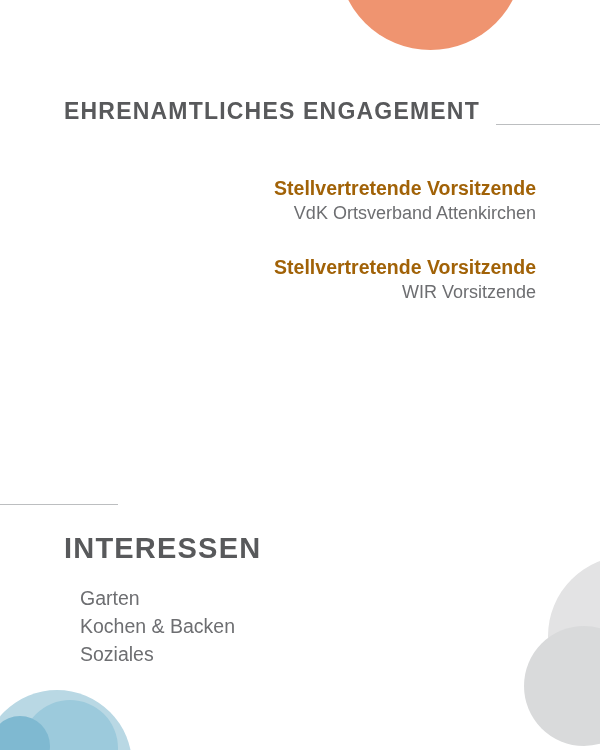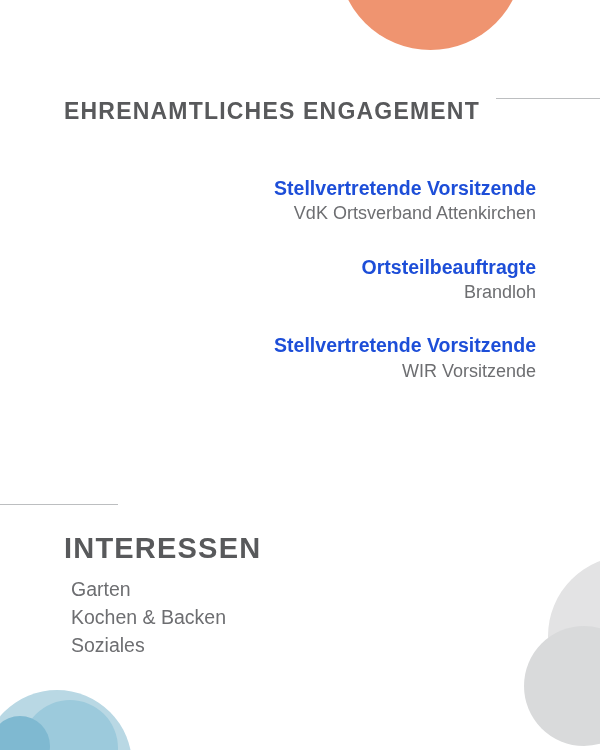--- a/index.html
+++ b/index.html
@@ -62,21 +62,21 @@
     height: 60px;
     background: #7fb9d1;
     left: -10px;
     top: 716px;
   }
 
   
   .section-head {
     position: absolute;
     display: flex;
-    align-items: flex-start;
+    align-items: flex-end;
     gap: 16px;
   }
   .section-title {
     font-size: 23px;
     font-weight: bold;
     letter-spacing: 1.2px;
     color: #58595b;
     white-space: nowrap;
   }
   .rule {
@@ -97,21 +97,21 @@
     top: 175px;
     width: 472px;
     text-align: right;
   }
   .eng-entry {
     margin-bottom: 28px;
   }
   .eng-role {
     font-size: 19.5px;
     font-weight: bold;
-    color: #1d4ed8;
+    color: #a16207;
     line-height: 1.35;
   }
   .eng-org {
     font-size: 18px;
     font-weight: normal;
     color: #6d6e71;
     line-height: 1.35;
   }
 
   
@@ -129,21 +129,21 @@
     top: 532px;
   }
   #head-interessen .section-title {
     font-size: 29px;
   }
   #interessen-list {
     position: absolute;
     left: 64px;
     top: 569px;
     list-style: none;
-    margin: 7px;
+    margin: 16px;
     padding: 0;
   }
   #interessen-list li {
     font-size: 19.5px;
     color: #6d6e71;
     line-height: 1.43;
   }
 </style>
 </head>
 <body>
@@ -159,24 +159,20 @@
   <div class="section-title">EHRENAMTLICHES ENGAGEMENT</div>
   <div class="rule"></div>
 </div>
 
 <div id="engagement-list">
   <div class="eng-entry">
     <div class="eng-role">Stellvertretende Vorsitzende</div>
     <div class="eng-org">VdK Ortsverband Attenkirchen</div>
   </div>
   <div class="eng-entry">
-    <div class="eng-role">Ortsteilbeauftragte</div>
-    <div class="eng-org">Brandloh</div>
-  </div>
-  <div class="eng-entry">
     <div class="eng-role">Stellvertretende Vorsitzende</div>
     <div class="eng-org">WIR Vorsitzende</div>
   </div>
 </div>
 
 <div id="rule-interessen"></div>
 <div class="section-head" id="head-interessen">
   <div class="section-title">INTERESSEN</div>
 </div>
 <ul id="interessen-list">

